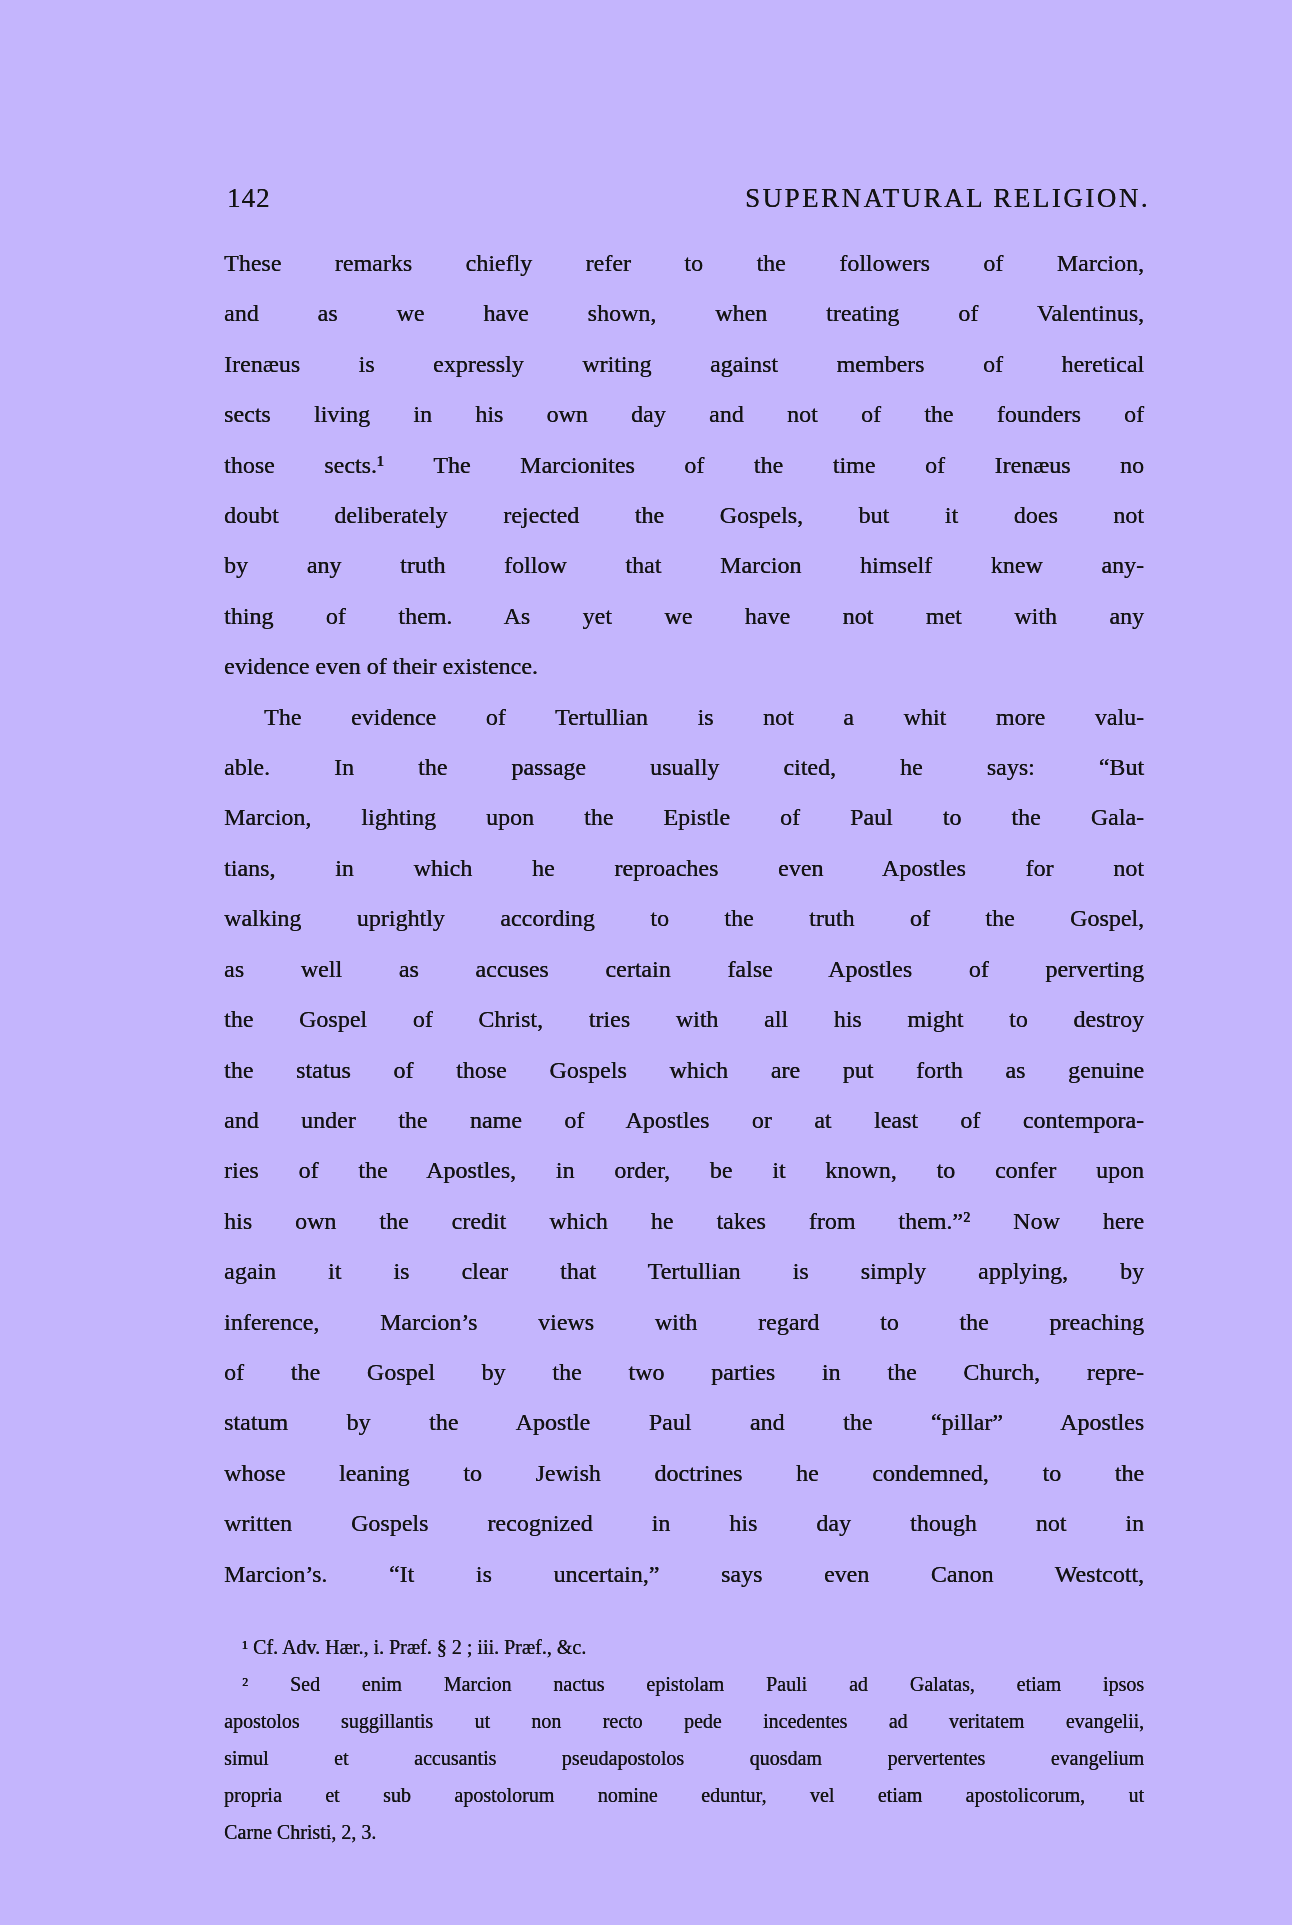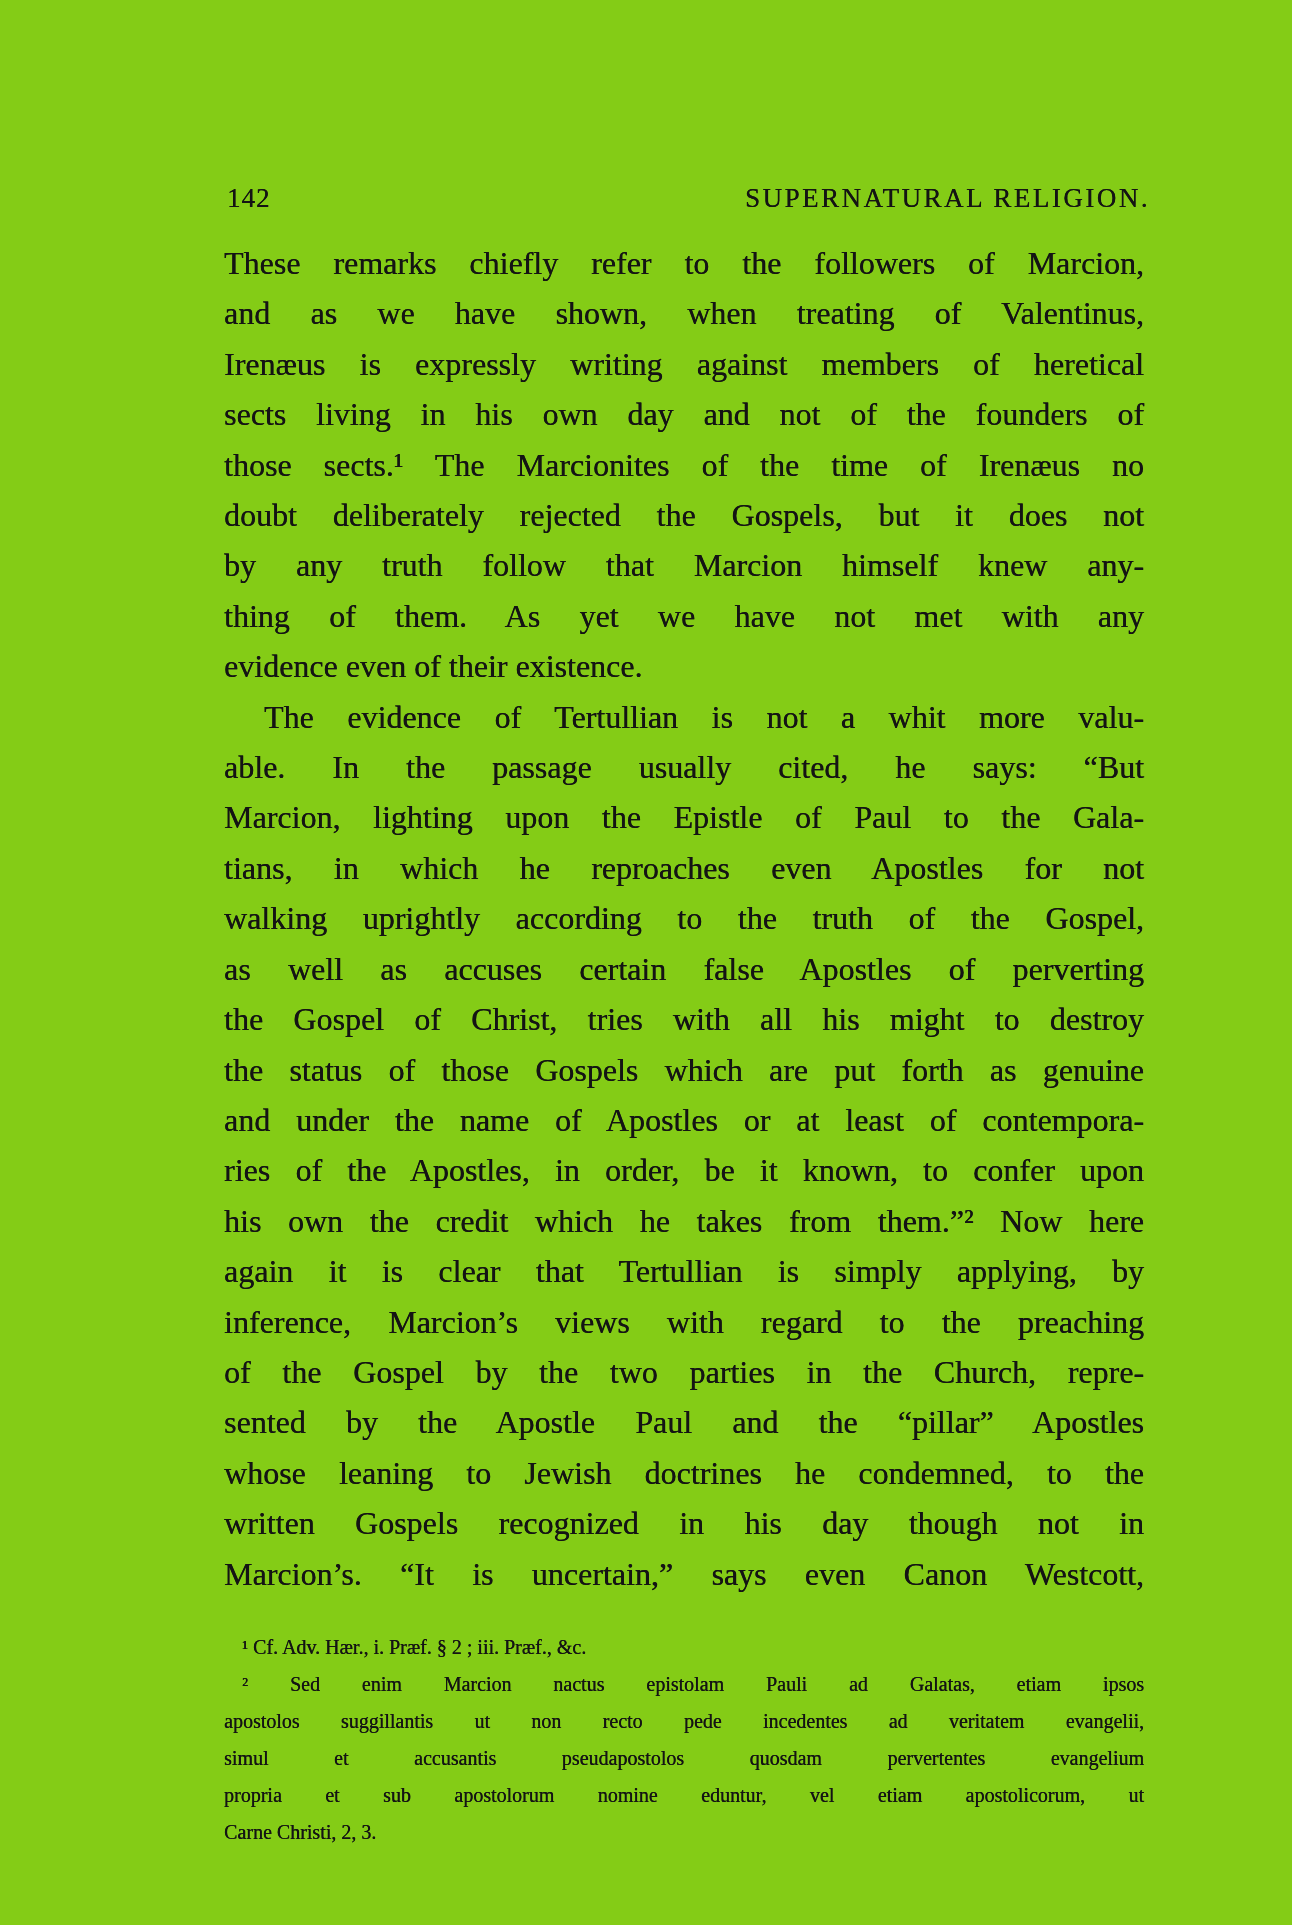--- a/index.html
+++ b/index.html
@@ -1,20 +1,20 @@
 <!DOCTYPE html>
 <html><head>
 <meta charset="utf-8">
 <style>
   html, body { margin: 0; padding: 0; background: #ffffff; }
   .page {
     position: relative;
     width: 1292px;
     height: 1925px;
-    background: #84cc16;
+    background: #c4b5fd;
     color: #141414;
     font-family: "Liberation Serif", serif;
     overflow: hidden;
     text-shadow: 0.3px 0 0 currentColor; 
   }
   .running-head {
     position: absolute;
     left: 224px;
     top: 183px;
     width: 920px;
@@ -32,21 +32,21 @@
     text-align: right;
     letter-spacing: 2.5px;
     transform: translateX(6px);
     white-space: nowrap;
   }
   .body-text {
     position: absolute;
     left: 224px;
     top: 238px;
     width: 920px;
-    font-size: 32px;
+    font-size: 24px;
     line-height: 50.4px;
   }
   .footnotes {
     position: absolute;
     left: 224px;
     top: 1629px;
     width: 920px;
     font-size: 20px;
     line-height: 37px;
   }
@@ -86,21 +86,21 @@
     <div class="bl j">walking uprightly according to the truth of the Gospel,</div>
     <div class="bl j">as well as accuses certain false Apostles of perverting</div>
     <div class="bl j">the Gospel of Christ, tries with all his might to destroy</div>
     <div class="bl j">the status of those Gospels which are put forth as genuine</div>
     <div class="bl j">and under the name of Apostles or at least of contempora-</div>
     <div class="bl j">ries of the Apostles, in order, be it known, to confer upon</div>
     <div class="bl j">his own the credit which he takes from them.”²  Now here</div>
     <div class="bl j">again it is clear that Tertullian is simply applying, by</div>
     <div class="bl j">inference, Marcion’s views with regard to the preaching</div>
     <div class="bl j">of the Gospel by the two parties in the Church, repre-</div>
-    <div class="bl j">sented by the Apostle Paul and the “pillar” Apostles</div>
+    <div class="bl j">statum by the Apostle Paul and the “pillar” Apostles</div>
     <div class="bl j">whose leaning to Jewish doctrines he condemned, to the</div>
     <div class="bl j">written Gospels recognized in his day though not in</div>
     <div class="bl j">Marcion’s.  “It is uncertain,” says even Canon Westcott,</div>
   </main>
 
   <section class="footnotes">
     <div class="fl indent-fn">¹ Cf. Adv. Hær., i. Præf. § 2 ; iii. Præf., &amp;c.</div>
     <div class="fl j indent-fn">² Sed enim Marcion nactus epistolam Pauli ad Galatas, etiam ipsos</div>
     <div class="fl j">apostolos suggillantis ut non recto pede incedentes ad veritatem evangelii,</div>
     <div class="fl j">simul et accusantis pseudapostolos quosdam pervertentes evangelium</div>

